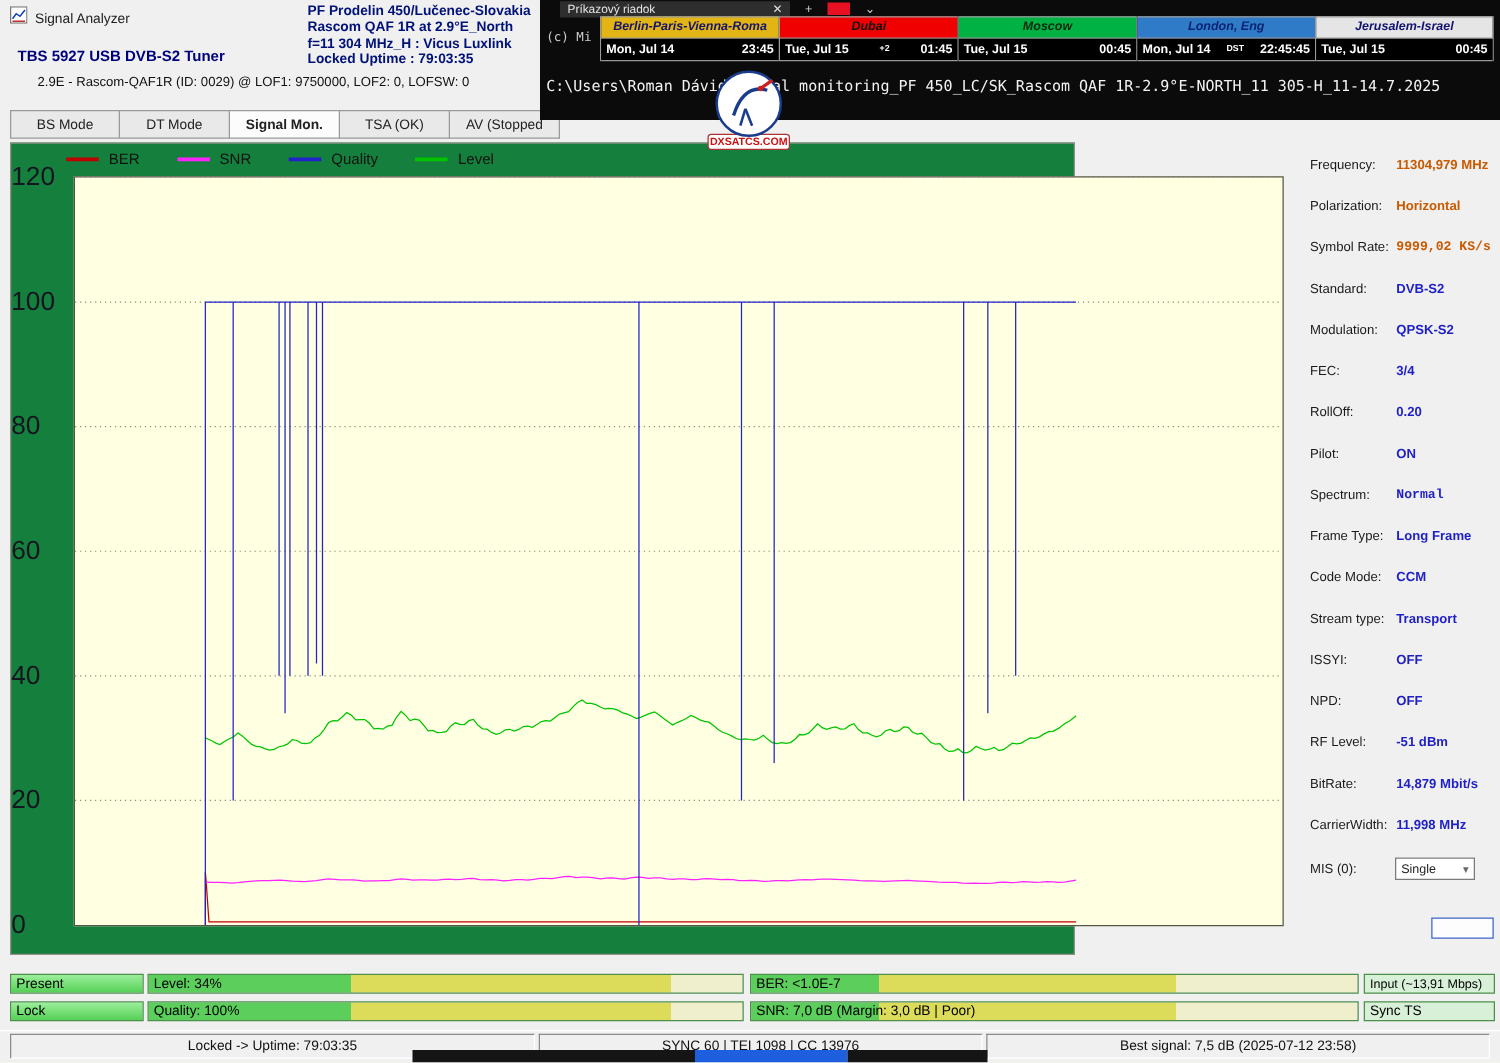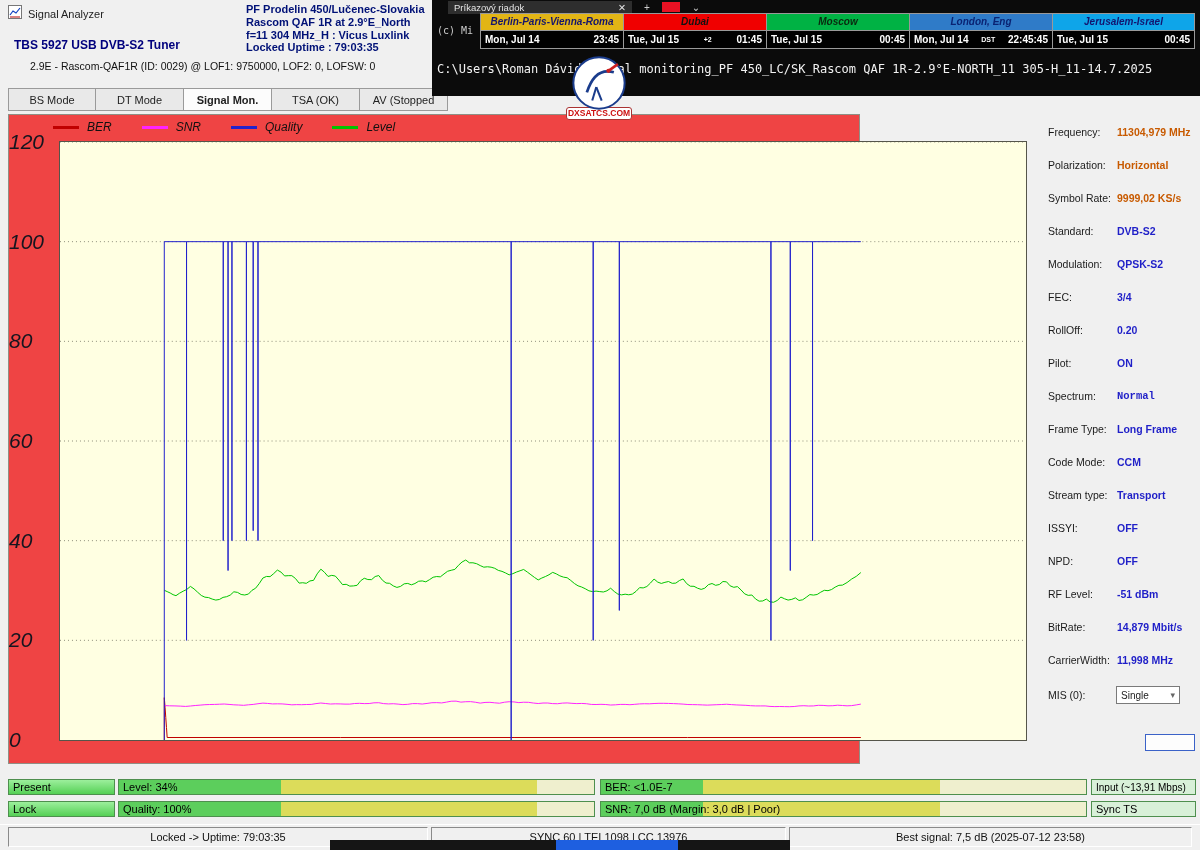--- a/index.html
+++ b/index.html
@@ -15,22 +15,22 @@
              color:#001177;line-height:12.8px;}
 
   
   #tabbar{position:absolute;left:8px;top:88px;height:24px;display:flex;z-index:5;}
   .tab{width:88px;height:23px;line-height:22px;text-align:center;font-size:11px;background:#E9E9E9;
        border:1px solid #9A9A9A;border-left-width:0;color:#222;box-sizing:border-box;cursor:default;}
   .tab:first-child{border-left-width:1px;}
   .tab.active{background:#FCFCFC;font-weight:bold;}
 
   
-  #chart{position:absolute;left:8px;top:114px;width:852px;height:650px;background:#ef4444;
-         border:1px solid #8F8F85;box-sizing:border-box;font-style:italic;}
+  #chart{position:absolute;left:8px;top:114px;width:852px;height:650px;background:#15803d;
+         border:1px solid #8F8F85;box-sizing:border-box;}
   #legend{position:absolute;left:44px;top:5px;display:flex;align-items:center;font-size:12px;color:#111;}
   .li{display:flex;align-items:center;gap:8px;margin-right:30px;}
   .sw{width:26px;height:3px;display:inline-block;}
   #plot{position:absolute;left:50px;top:26px;width:968px;height:600px;background:#FFFFE2;
         border:1px solid #55554A;box-sizing:border-box;}
   #plot svg{display:block;width:100%;height:100%;}
   .yl{position:absolute;width:44px;left:0;text-align:left;font-size:21px;color:#15151F;}
   #yl6{top:15px;} #yl5{top:115px;} #yl4{top:214px;} #yl3{top:314px;}
   #yl2{top:414px;} #yl1{top:513px;} #yl0{top:613px;}
 
@@ -177,21 +177,21 @@
       <div class="prow">
           <span class="pl">Frequency:</span>
           <span class="pv" style="color: rgb(200, 90, 0);">11304,979 MHz</span>
         </div>
       <div class="prow">
           <span class="pl">Polarization:</span>
           <span class="pv" style="color: rgb(200, 90, 0);">Horizontal</span>
         </div>
       <div class="prow">
           <span class="pl">Symbol Rate:</span>
-          <span class="pv" style="color: rgb(200, 90, 0);">9999,02 KS/s</span>
+          <span class="pv" style="color: rgb(200, 90, 0); font-family: Liberation Mono, monospace;">9999,02 KS/s</span>
         </div>
       <div class="prow">
           <span class="pl">Standard:</span>
           <span class="pv" style="color: rgb(31, 31, 200);">DVB-S2</span>
         </div>
       <div class="prow">
           <span class="pl">Modulation:</span>
           <span class="pv" style="color: rgb(31, 31, 200);">QPSK-S2</span>
         </div>
       <div class="prow">
@@ -309,21 +309,21 @@
       </div>
       <div class="clock">
         <div class="clock-h" style="background: rgb(47, 123, 200); color: rgb(10, 35, 115);">London, Eng</div>
         <div class="clock-v">
           <span>Mon, Jul 14</span>
           <sup class="cn">DST</sup>
           <span>22:45:45</span>
         </div>
       </div>
       <div class="clock">
-        <div class="clock-h" style="background: #0ea5e9; color: rgb(20, 20, 110);">Jerusalem-Israel</div>
+        <div class="clock-h" style="background: #e5e5e5; color: rgb(20, 20, 110);">Jerusalem-Israel</div>
         <div class="clock-v">
           <span>Tue, Jul 15</span>
           <sup class="cn"></sup>
           <span>00:45</span>
         </div>
       </div>
     </div>
     <div id="con-prompt">C:\Users\Roman Dávid&gt;Signal monitoring_PF 450_LC/SK_Rascom QAF 1R-2.9°E-NORTH_11 305-H_11-14.7.2025</div>
   </div>
 

